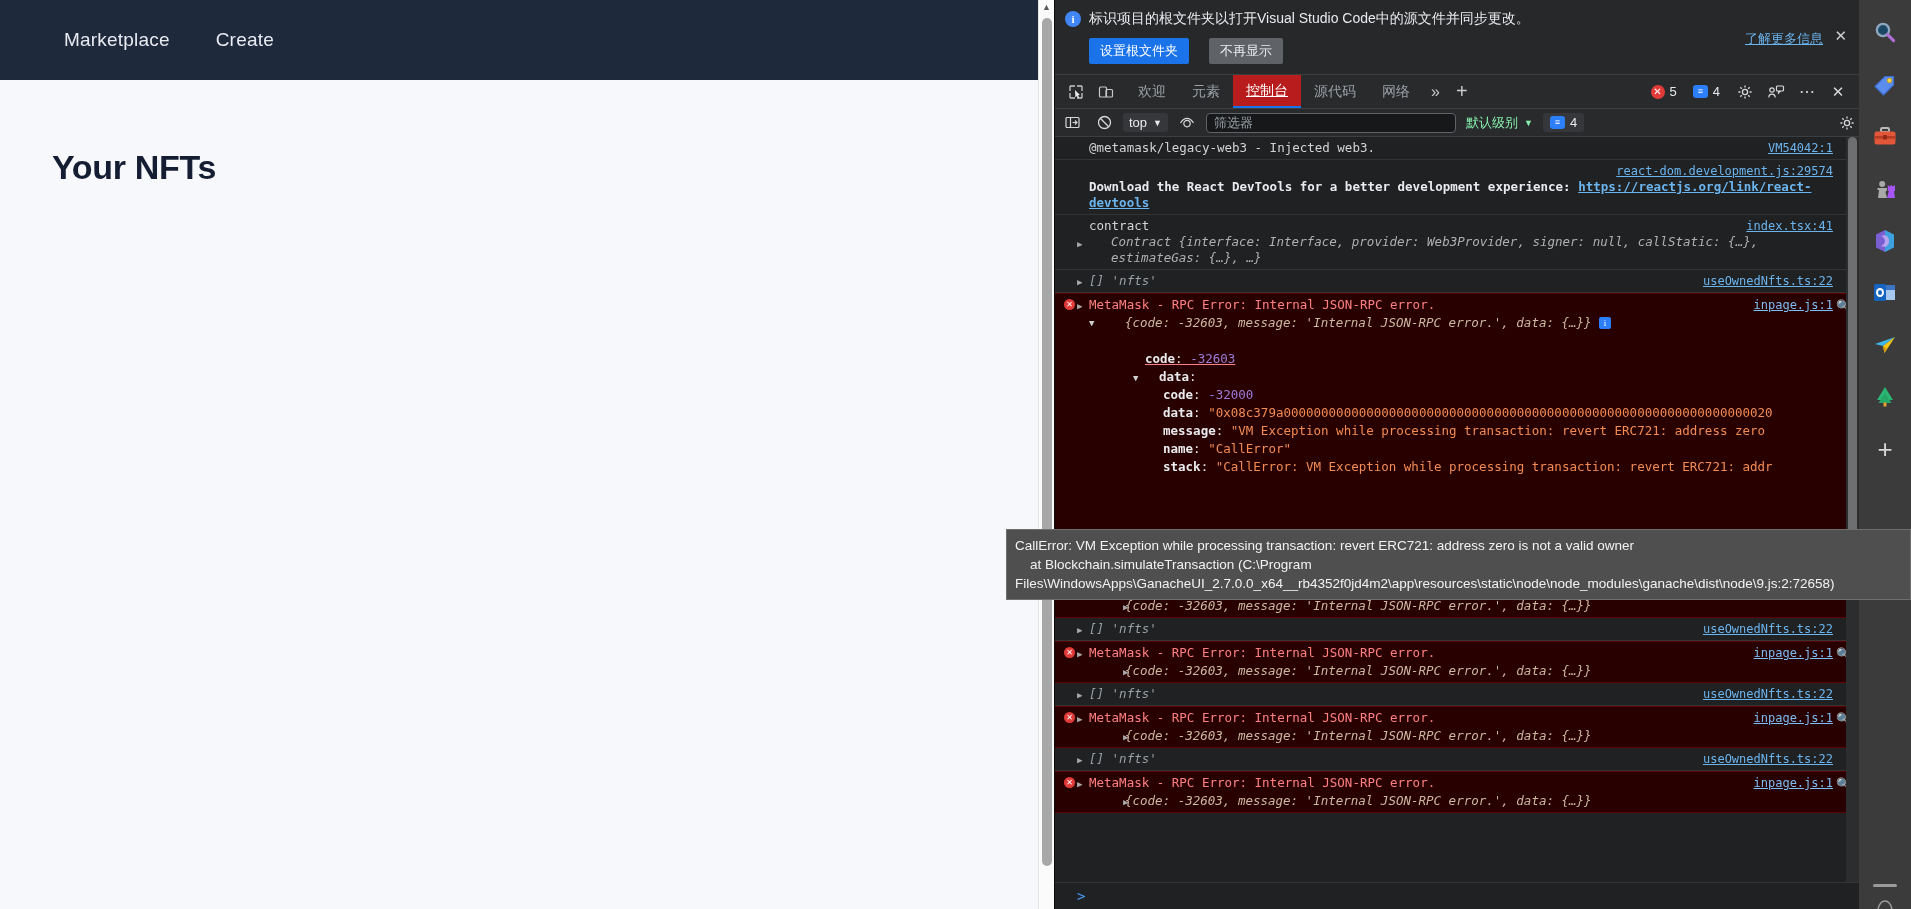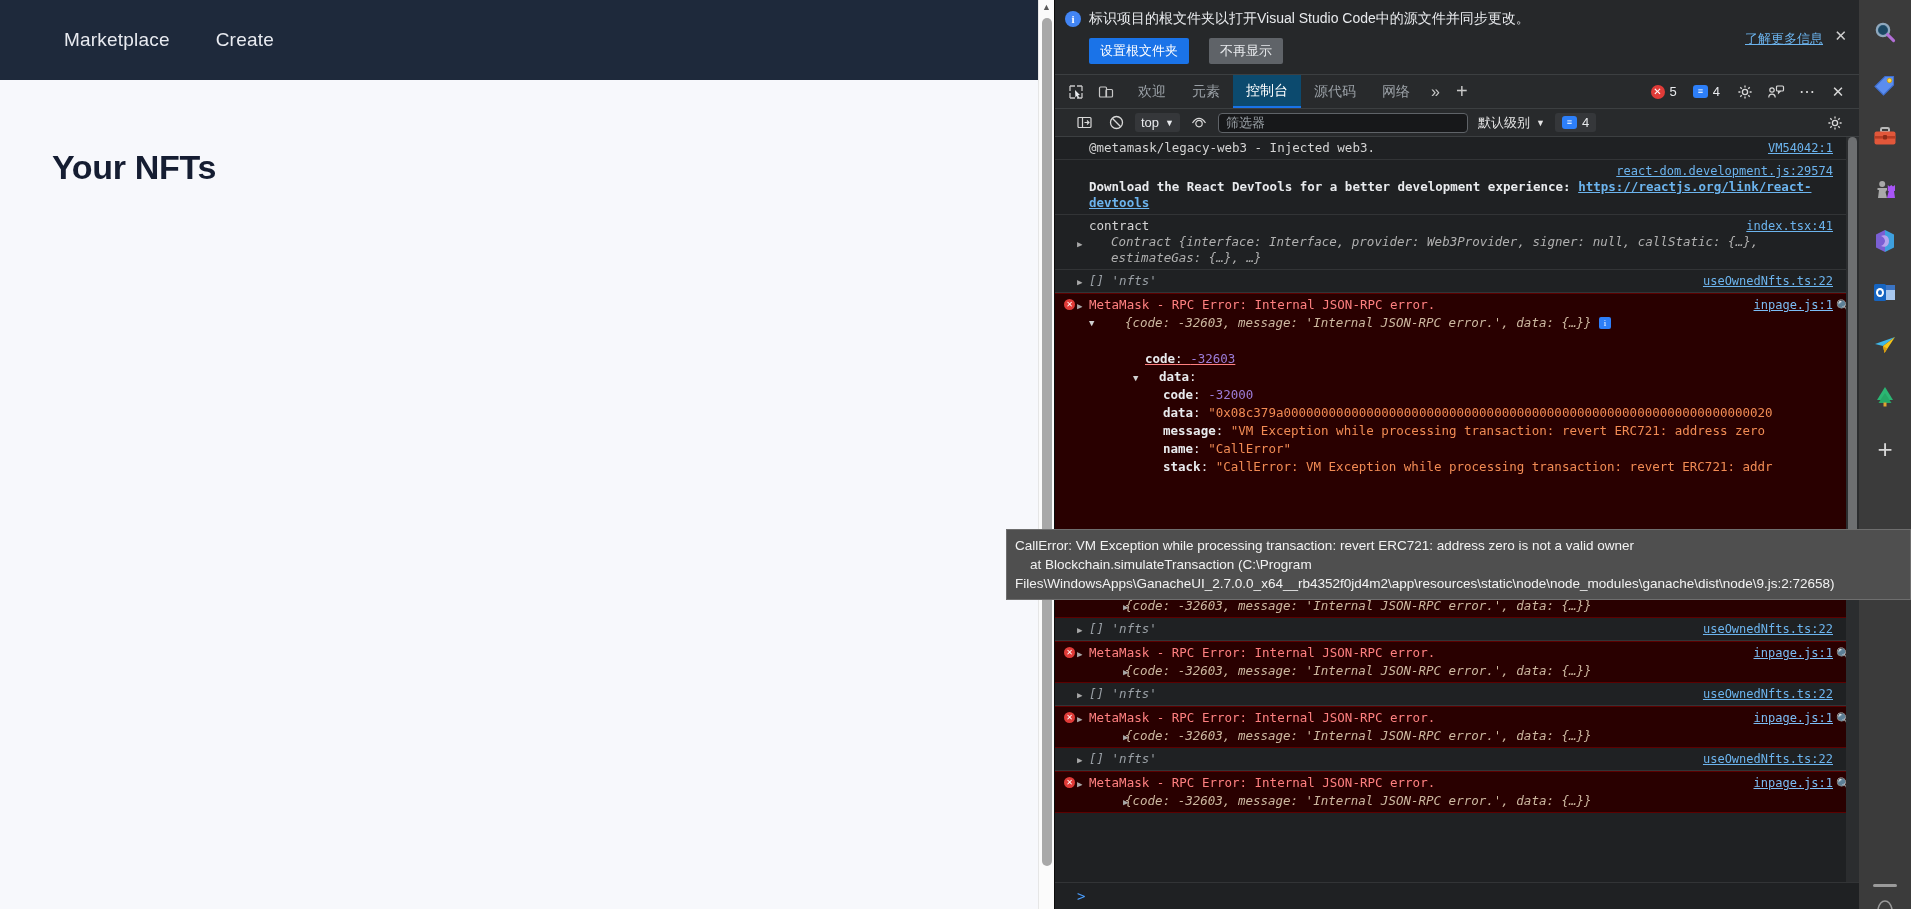--- a/index.html
+++ b/index.html
@@ -115,21 +115,21 @@
   .ic-btn {
     width: 26px; height: 26px; display: flex; align-items: center; justify-content: center;
     cursor: pointer; border-radius: 3px;
   }
   .dt-tabs { display: flex; align-items: stretch; }
   .dt-tab {
     padding: 0 13px; display: flex; align-items: center; font-size: 14px;
     color: #9aa0a6; cursor: pointer; white-space: nowrap;
   }
   .dt-tab.active {
-    color: #ffffff; background: #0c4a6e; border-bottom: 2px solid #1a73e8;
+    color: #ffffff; background: #b91c1c; border-bottom: 2px solid #1a73e8; text-decoration: underline;
   }
   .dt-more {
     display: flex; align-items: center; padding: 0 8px; color: #c8c8c8;
     font-size: 16px; cursor: pointer;
   }
   .dt-plus {
     display: flex; align-items: center; padding: 0 8px; color: #c8c8c8;
     font-size: 20px; cursor: pointer;
   }
   .dt-right {
@@ -144,34 +144,34 @@
     color: #fff; font-size: 10px; line-height: 14px; text-align: center;
   }
   .cnt-dot-msg {
     width: 15px; height: 13px; border-radius: 3px; background: #2d7ff9;
     color: #fff; font-size: 9px; line-height: 13px; text-align: center;
   }
 
   
   .console-toolbar {
     height: 28px; background: #282a2c; border-bottom: 1px solid #3c3f41;
-    display: flex; align-items: center; gap: 6px; padding: 0 16px; flex: none;
+    display: flex; align-items: center; gap: 6px; padding: 0 4px; flex: none;
   }
   .ctx-select {
     background: #35373a; color: #e8eaed; font-size: 13px;
     padding: 2px 6px; border-radius: 3px; display: flex; align-items: center;
     gap: 6px; cursor: pointer;
   }
   .filter-input {
     flex: 1; max-width: 250px; background: #17181a; border: 1px solid #5f6368;
     border-radius: 4px; height: 20px; padding: 0 7px; color: #9aa0a6;
     font-size: 13px; display: flex; align-items: center;
   }
   .lvl-select {
-    color: #e5e5e5; font-size: 13px; display: flex; align-items: center;
+    color: #86efac; font-size: 13px; display: flex; align-items: center;
     gap: 6px; cursor: pointer; padding: 2px 4px;
   }
   .tb-msg-pill {
     display: flex; align-items: center; gap: 5px; background: #35373a;
     padding: 2px 7px; border-radius: 3px; font-size: 13px; color: #e8eaed;
     cursor: pointer;
   }
   .tb-gear { margin-left: auto; cursor: pointer; display: flex; align-items: center; }
 
   

